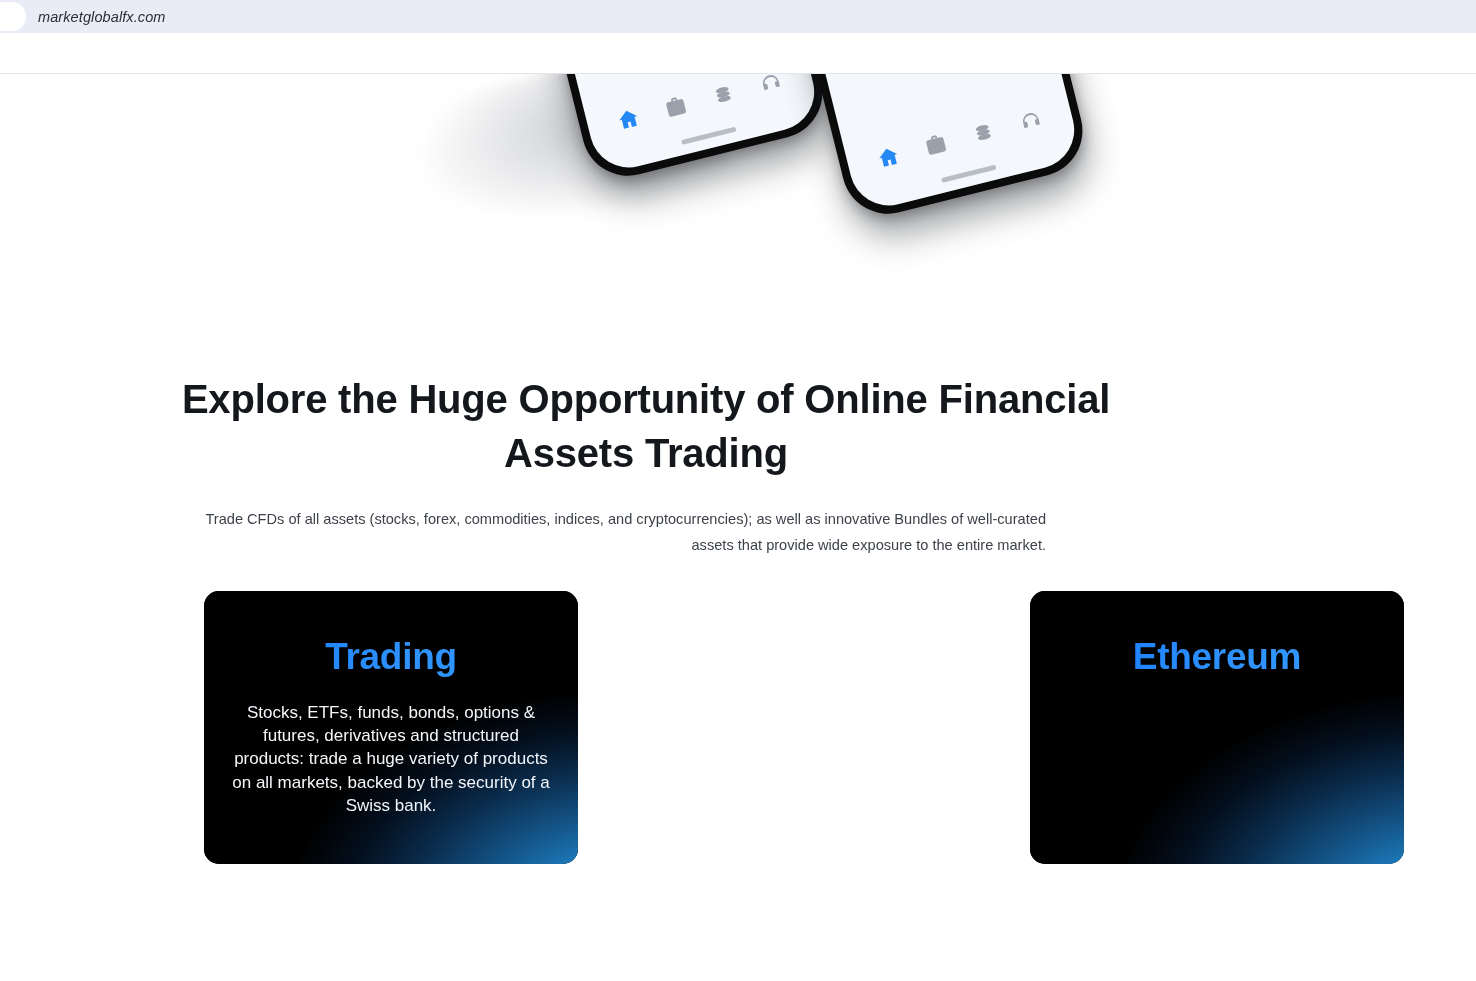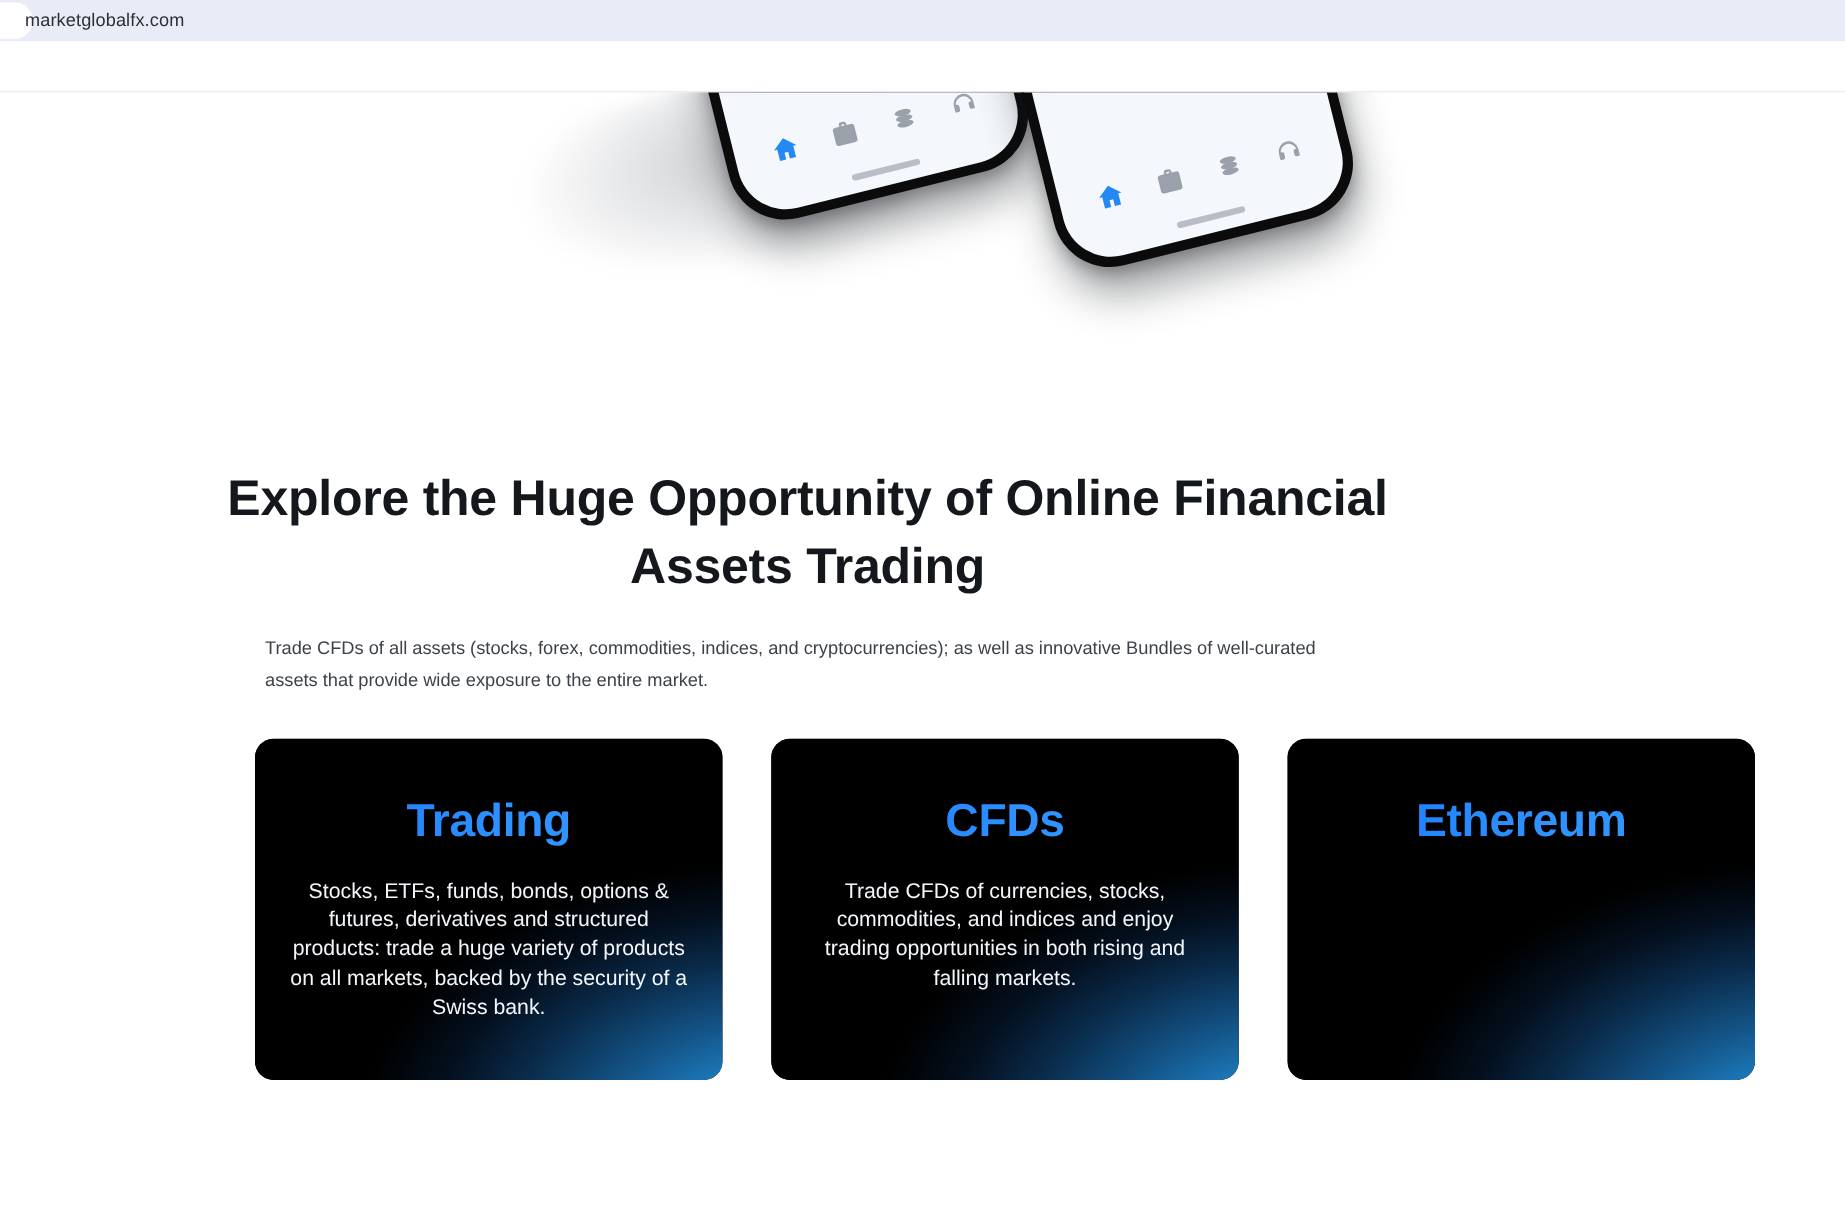--- a/index.html
+++ b/index.html
@@ -17,24 +17,25 @@
     position:absolute;left:0;top:0;width:1476px;height:33px;
     background:#e9ecf7;
     display:flex;align-items:center;
   }
   .urlbar-chip{
     position:absolute;left:-14px;top:2px;width:40px;height:29px;
     background:#ffffff;border-radius:14px;
   }
   .urlbar-text{
     position:relative;z-index:2;
-    margin-left:20px;
+    margin-left:38px;
     font-size:14.5px;color:#2b2f36;
     letter-spacing:.1px;
     font-family:"Liberation Sans","DejaVu Sans",sans-serif;
+    font-style:italic;
   }
 
   
   .page-divider{
     position:absolute;left:0;top:73px;width:1476px;height:1px;
     background:#e3e5e9;
   }
 
   
   .hero{
@@ -94,24 +95,23 @@
   
   .headline{
     position:absolute;left:0;top:372px;width:1292px;
     text-align:center;
     font-size:40px;line-height:54px;font-weight:bold;
     color:#14171c;letter-spacing:-.2px;
     padding:0 120px;
   }
   .subhead{
     position:absolute;left:0;top:506px;width:1224px;
-    text-align:left;
+    text-align:right;
     font-size:14.6px;line-height:26px;color:#3d424a;
     padding:0 178px;
-    margin-left:34px;
   }
 
   
   .cards{
     position:absolute;left:204px;top:591px;
     width:1200px;height:230px;
     display:flex;justify-content:space-between;
   }
   .fcard{
     position:relative;
@@ -228,27 +228,20 @@
 <div class="cards">
 
   <div class="fcard">
     <div class="glow"></div>
     <div class="inner">
       <h3>Trading</h3>
       <p>Stocks, ETFs, funds, bonds, options &amp; futures, derivatives and structured products: trade a huge variety of products on all markets, backed by the security of a Swiss bank.</p>
     </div>
   </div>
 
-  <div class="fcard">
-    <div class="glow"></div>
-    <div class="inner">
-      <h3>CFDs</h3>
-      <p>Trade CFDs of currencies, stocks, commodities, and indices and enjoy trading opportunities in both rising and falling markets.</p>
-    </div>
-  </div>
 
   <div class="fcard">
     <div class="glow"></div>
     <div class="inner">
       <h3>Ethereum</h3>
     </div>
   </div>
 
 </div>
 

